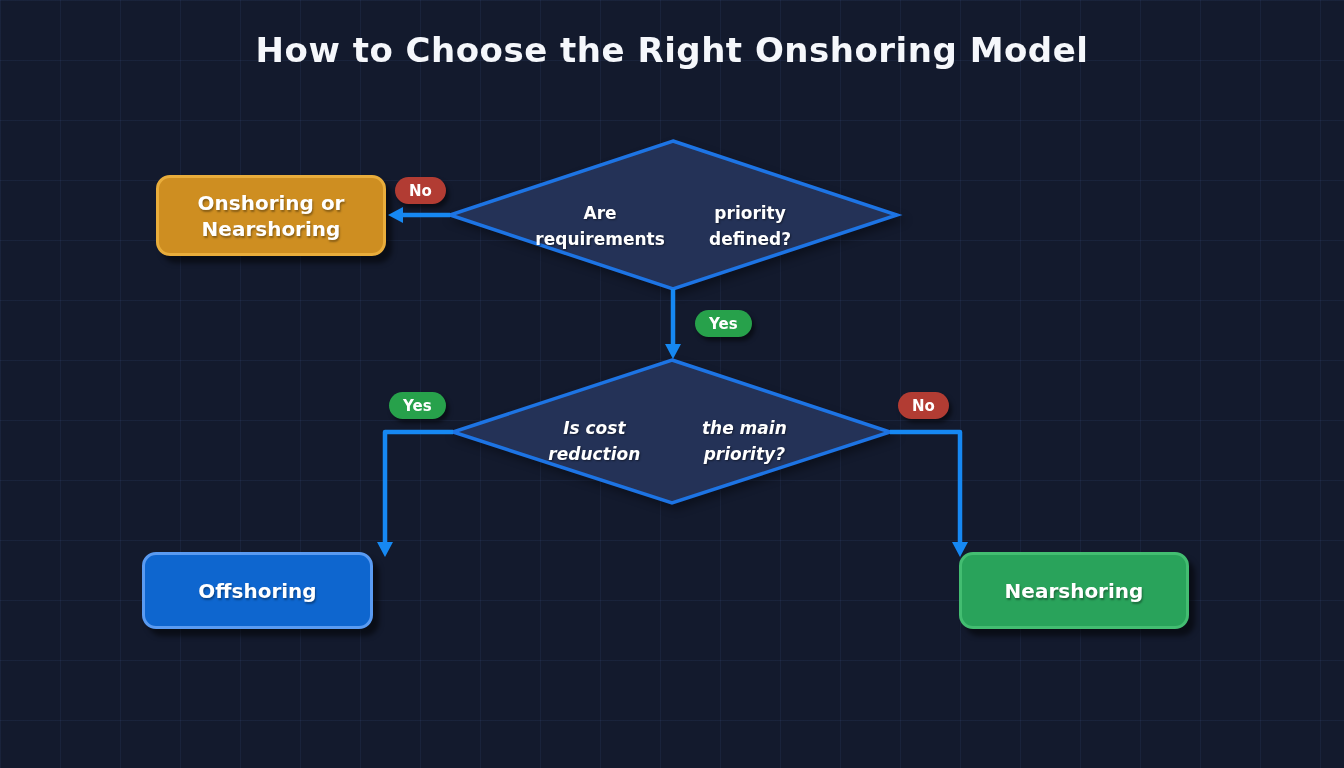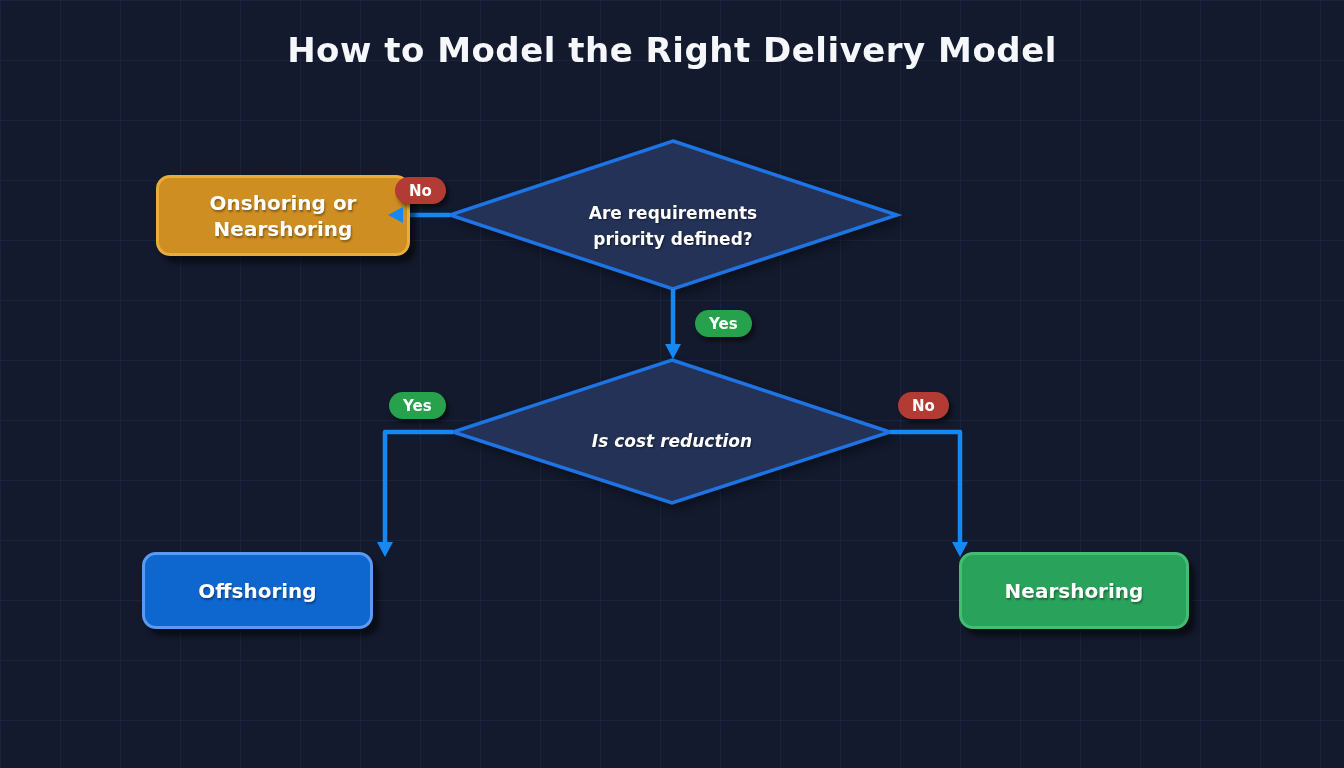--- a/index.html
+++ b/index.html
@@ -60,21 +60,21 @@
     fill: none;
     stroke: #1688f2;
     stroke-width: 4.5;
     stroke-linejoin: round;
   }
   .arrow-head { fill: #1688f2; }
   .decision-label {
     position: absolute;
     z-index: 2;
     display: flex;
-    flex-direction: column;
+    flex-direction: row;
     align-items: center;
     justify-content: center;
     color: #ffffff;
     font-weight: bold;
     font-size: 17px;
     line-height: 26px;
     text-align: center;
     text-shadow: 1px 1px 2px rgba(0,0,0,0.45);
   }
   .node-box {
@@ -87,21 +87,21 @@
     border-radius: 14px;
     color: #ffffff;
     font-weight: bold;
     font-size: 20px;
     line-height: 26px;
     text-align: center;
     text-shadow: 1px 2px 2px rgba(0,0,0,0.35);
     box-shadow: 6px 7px 5px rgba(0,0,0,0.5);
   }
   .node-onshoring {
-    left: 156px; top: 175px; width: 254px; height: 81px;
+    left: 156px; top: 175px; width: 230px; height: 81px;
     background: #ce8e21;
     border: 3px solid #e9ad3b;
   }
   .node-offshoring {
     left: 142px; top: 552px; width: 231px; height: 77px;
     background: #0e66cf;
     border: 3px solid #5a9bf2;
   }
   .node-nearshoring {
     left: 959px; top: 552px; width: 230px; height: 77px;
@@ -127,37 +127,38 @@
   .badge-no-1  { left: 395px; top: 177px; }
   .badge-yes-1 { left: 695px; top: 310px; }
   .badge-yes-2 { left: 389px; top: 392px; }
   .badge-no-2  { left: 898px; top: 392px; }
 </style>
 </head>
 <body>
 
 <div class="stage">
 
-  <div class="title">How to Model the Right Delivery Model</div>
+  <div class="title">How to Choose the Right Onshoring Model</div>
 
   <svg class="layer edges" viewBox="0 0 1344 768">
     <polygon class="diamond-shape" points="673,141 897,215 673,289 450,215"></polygon>
     <polygon class="diamond-shape" points="672,360 890,432 672,503 453,432"></polygon>
     <path class="edge-line" d="M 450,215 L 401,215"></path>
     <path class="edge-line" d="M 673,289 L 673,347"></path>
     <path class="edge-line" d="M 453,432 L 385,432 L 385,544"></path>
     <path class="edge-line" d="M 890,432 L 960,432 L 960,544"></path>
   </svg>
 
   <div class="decision-label" style="left:523px; top:195px; width:300px; height:62px;">
     <span>Are requirements</span>
     <span>priority defined?</span>
   </div>
   <div class="decision-label" style="left:522px; top:410px; width:300px; height:62px;font-style:italic;">
     <span>Is cost reduction</span>
+    <span>the main priority?</span>
   </div>
 
   <div class="node-box node-onshoring">
     <span>Onshoring or</span>
     <span>Nearshoring</span>
   </div>
   <div class="node-box node-offshoring">
     <span>Offshoring</span>
   </div>
   <div class="node-box node-nearshoring">

